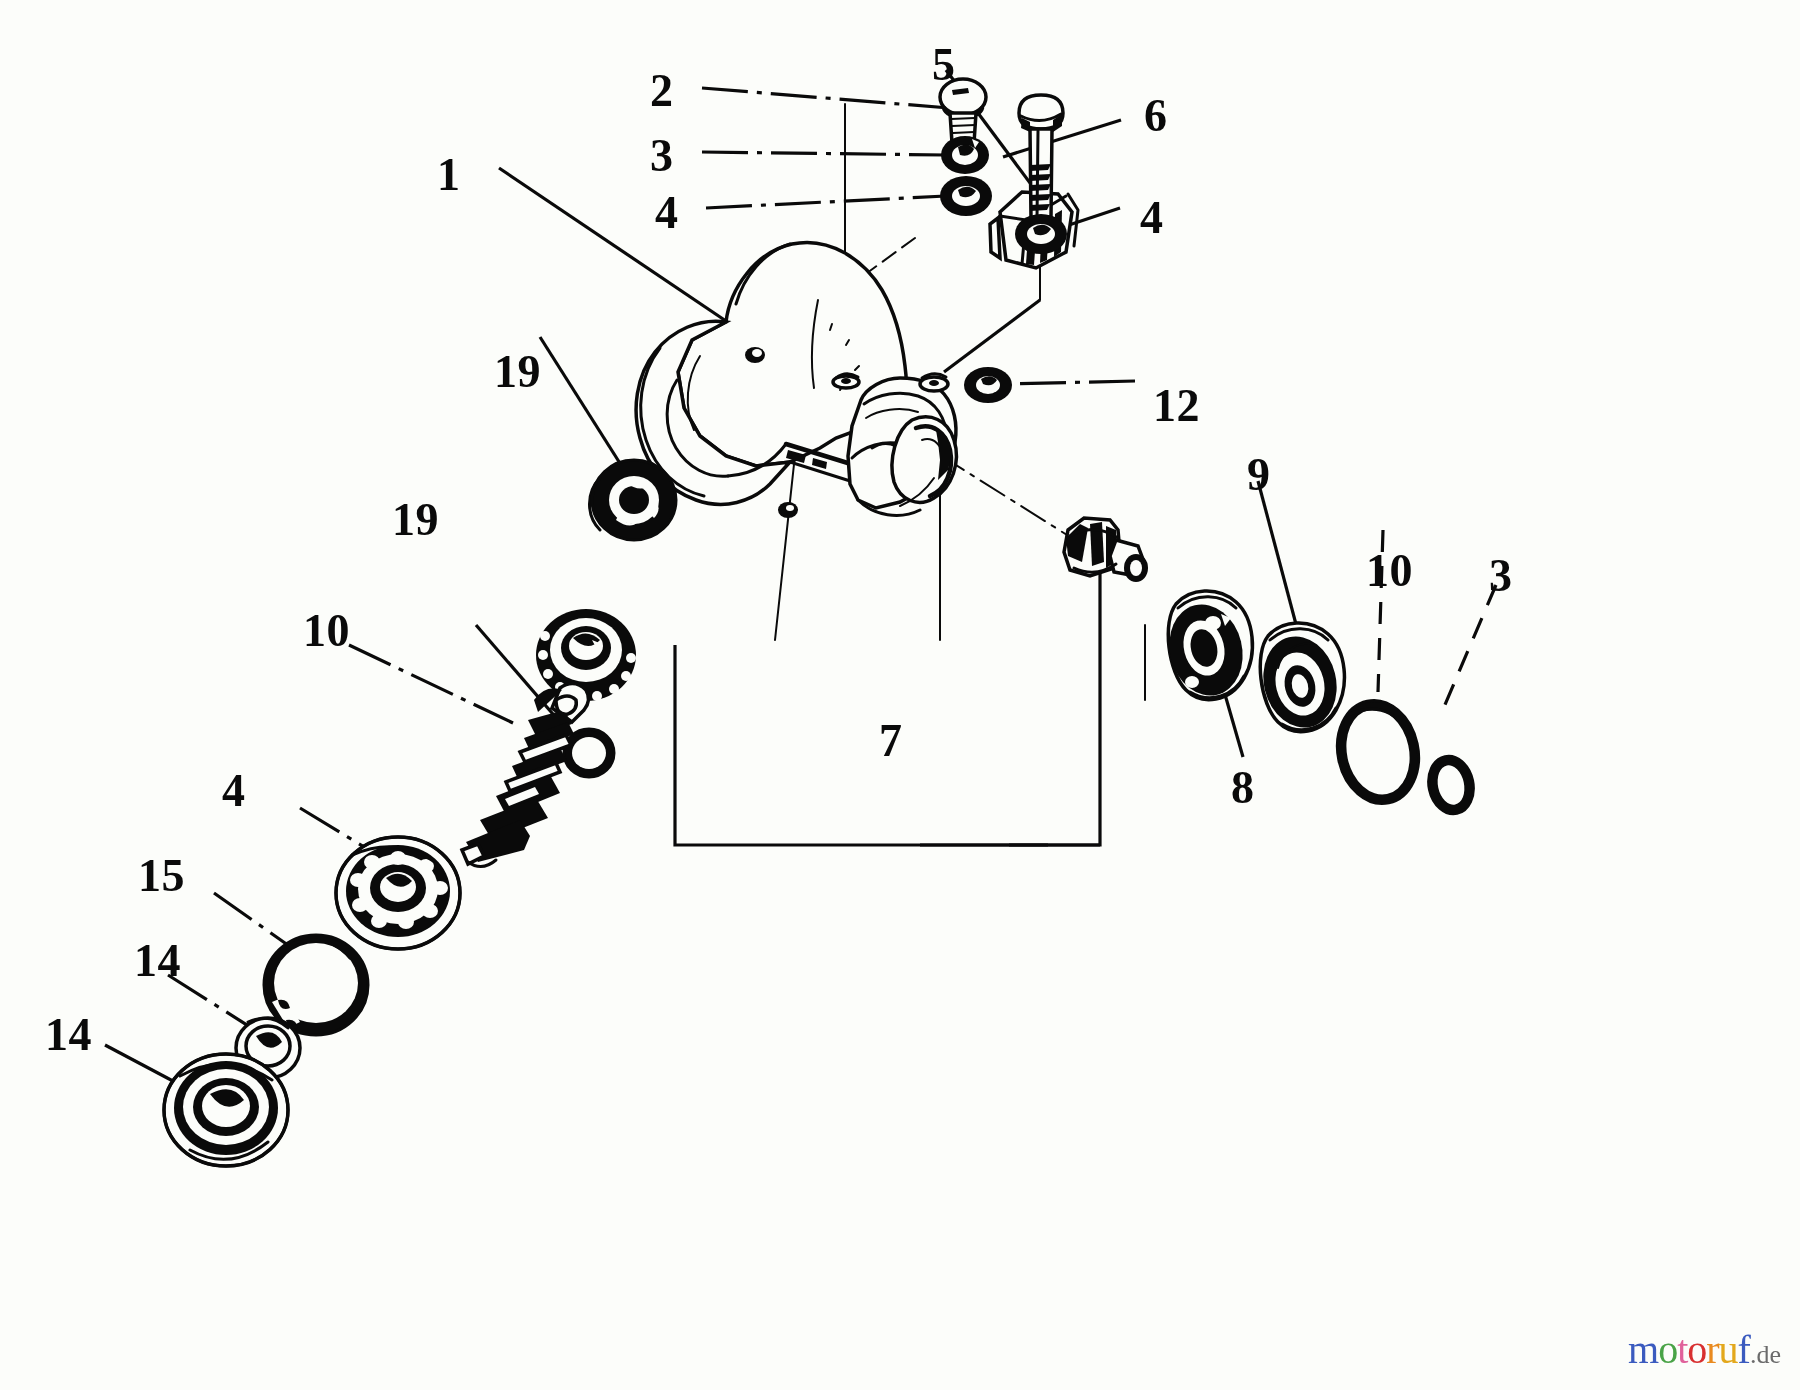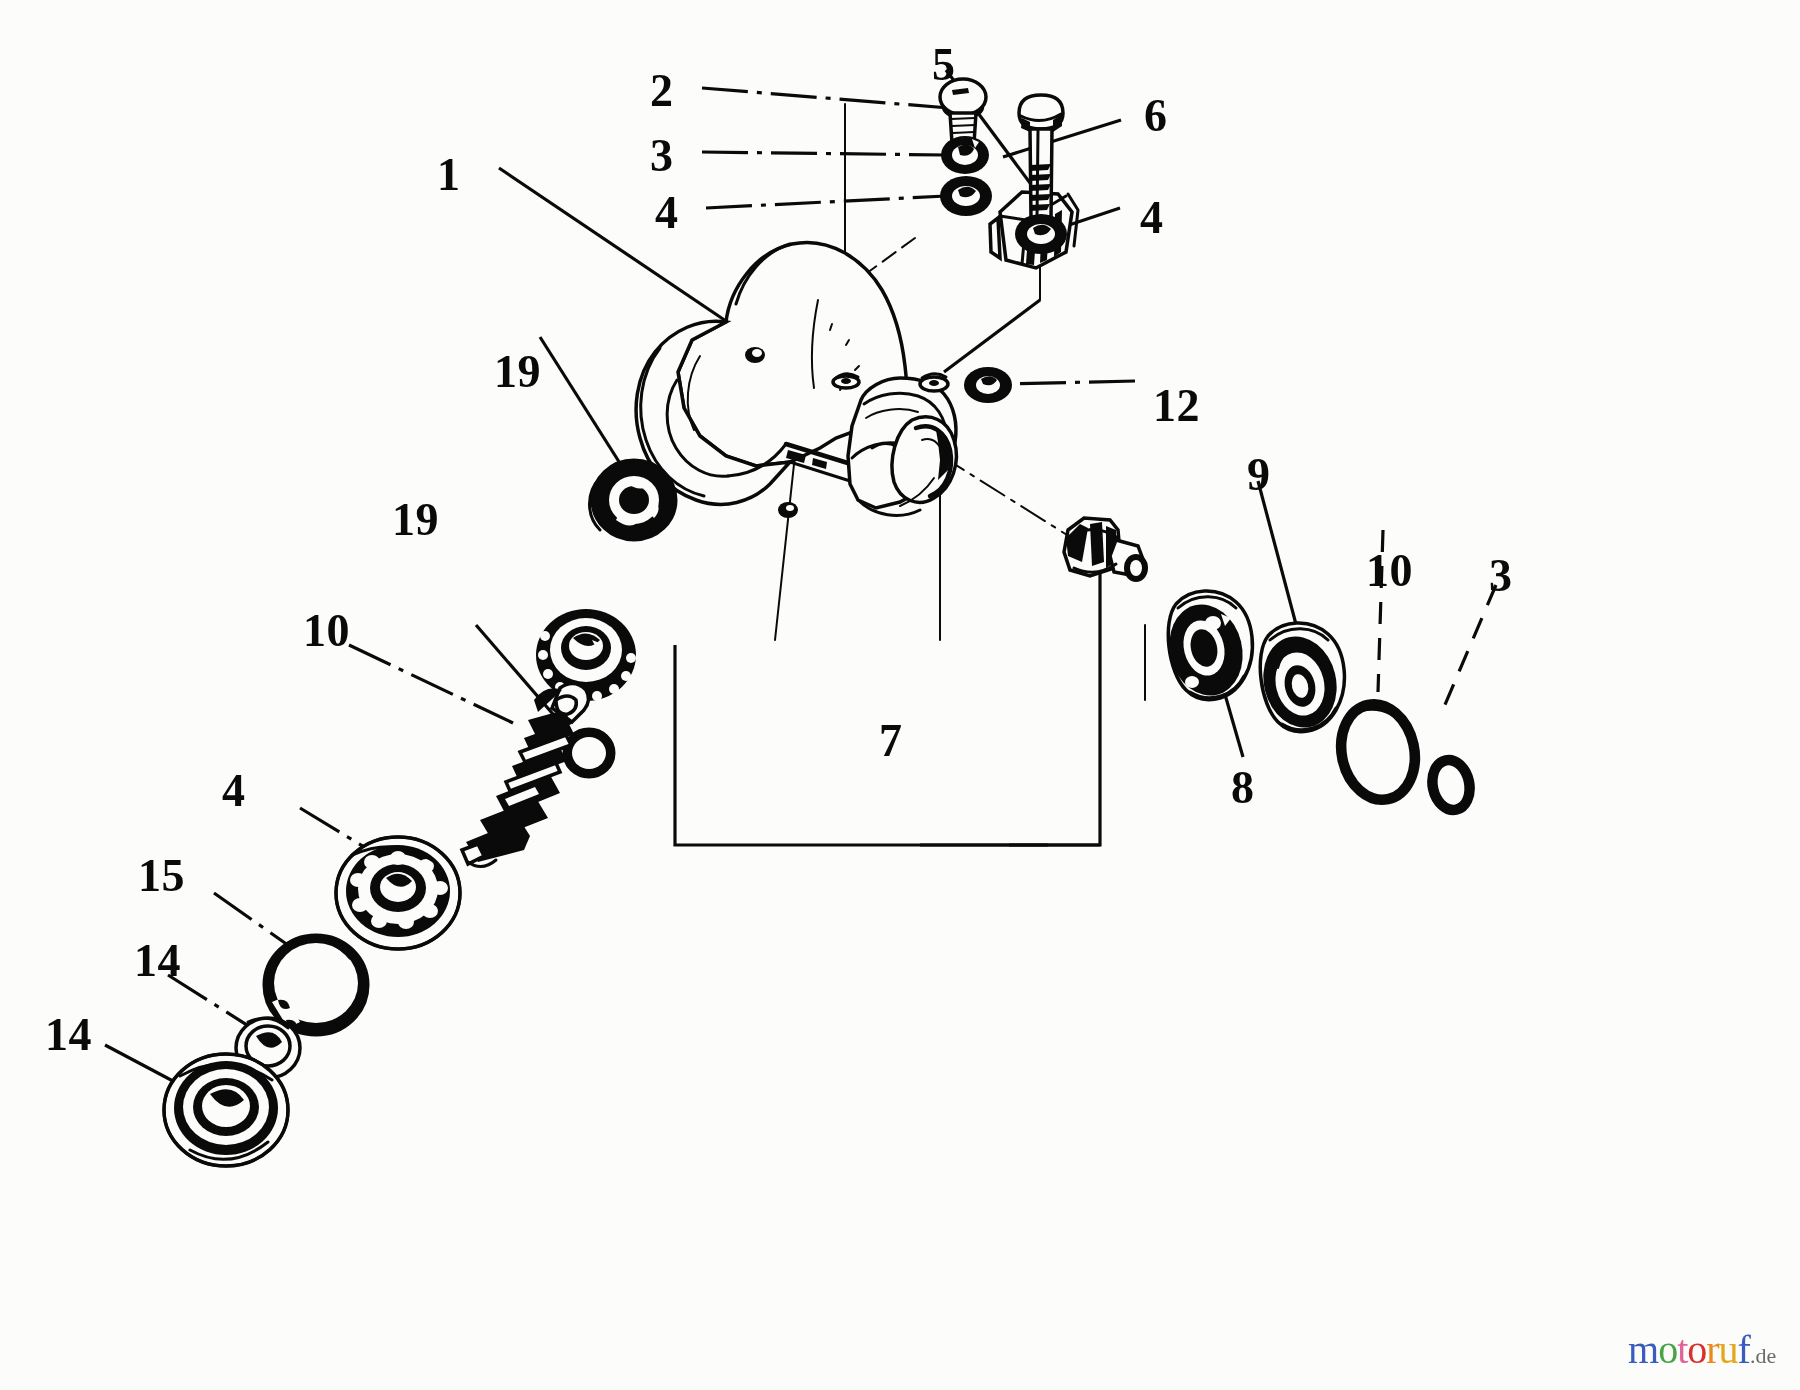--- a/index.html
+++ b/index.html
@@ -28,21 +28,21 @@
     left:1628px; top:1330px;
     font-family:"Liberation Serif", serif;
     font-size:40px;
     font-weight:400;
     letter-spacing:-1px;
     line-height:1;
     white-space:nowrap;
     user-select:none;
   }
   #watermark .l{display:inline-block;}
-  #watermark .suffix{font-size:22px;color:#6b6b6b;letter-spacing:0px;}
+  #watermark .suffix{font-size:26px;color:#6b6b6b;letter-spacing:0px;}
 </style>
 </head>
 <body>
 
 <div id="page">
 
   <svg id="art" viewBox="0 0 1800 1390" xmlns="http://www.w3.org/2000/svg">
     <defs>
       <style>
         .ln{fill:none;stroke:#0a0a0a;stroke-width:3;stroke-linecap:round;stroke-linejoin:round;}

